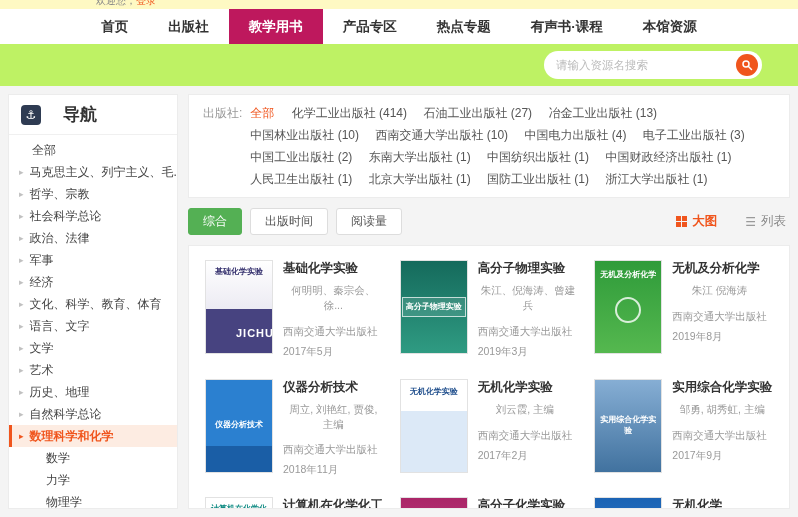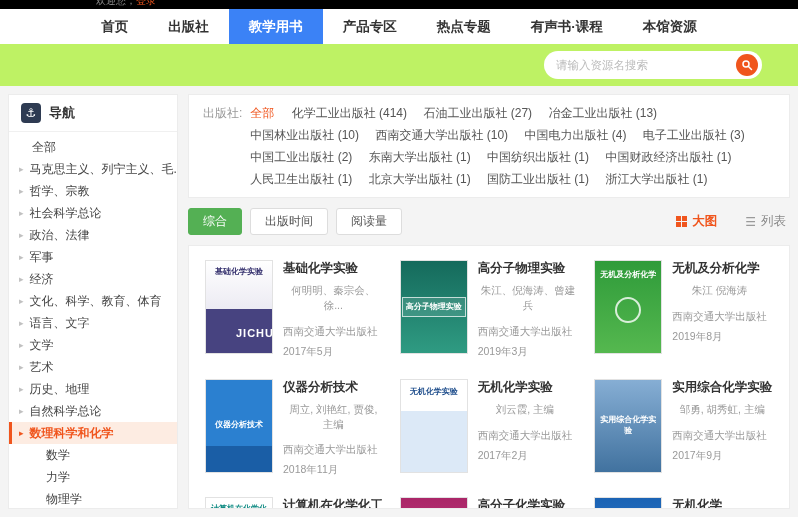--- a/index.html
+++ b/index.html
@@ -1,42 +1,42 @@
 <!DOCTYPE html>
 <html><head>
 <meta charset="utf-8">
 <style>
   *{margin:0;padding:0;box-sizing:border-box;font-family:"Liberation Sans","DejaVu Sans",sans-serif;}
   html,body{width:798px;height:517px;overflow:hidden;background:#f4f4f4;}
 
   
-  .topsliver{height:9px;background:#000000;overflow:hidden;padding-left:96px;}
+  .topsliver{height:9px;background:#fef9c3;overflow:hidden;padding-left:96px;}
   .topsliver .inner{font-size:10px;color:#888;line-height:16px;margin-top:-7px;}
   .topsliver .link{color:#f0551d;}
 
   
   .navbar{height:35px;background:#fff;display:flex;justify-content:center;align-items:stretch;}
   .nav-tab{padding:0 20px;line-height:35px;font-size:13.5px;color:#333;font-weight:bold;cursor:pointer;white-space:nowrap;}
-  .nav-tab.active{background:#3b82f6;color:#fff;}
+  .nav-tab.active{background:#be185d;color:#fff;}
 
   
   .searchbar{height:42px;background:#bef264;display:flex;align-items:center;justify-content:flex-end;padding-right:36px;}
   .search-pill{width:218px;height:28px;background:#fff;border-radius:15px;display:flex;align-items:center;padding:0 4px 0 12px;}
   .search-pill input{border:none;outline:none;font-size:11.5px;color:#333;flex:1;min-width:0;background:transparent;}
   .search-pill input::placeholder{color:#bbb;}
   .search-btn{width:22px;height:22px;border-radius:50%;background:#f0551d;display:flex;align-items:center;justify-content:center;border:none;cursor:pointer;flex:0 0 22px;}
 
   
   .content{display:flex;gap:10px;padding:8px 8px 0 8px;height:423px;}
 
   
   .sidebar{width:170px;flex:0 0 170px;background:#fff;border:1px solid #ececec;overflow:hidden;}
   .side-head{display:flex;align-items:center;gap:8px;padding:8px 12px;border-bottom:1px solid #f0f0f0;}
   .nav-badge{width:20px;height:20px;background:#2e3b52;border-radius:4px;color:#fff;font-size:12px;display:flex;align-items:center;justify-content:center;}
-  .side-head .t{font-size:13px;font-weight:bold;color:#333;}
+  .side-head .t{font-size:17px;font-weight:bold;color:#333;margin-left:14px;}
   .side-list{padding:4px 0;}
   .side-item{display:flex;align-items:center;gap:6px;padding:3px 10px;font-size:12px;color:#444;cursor:pointer;line-height:16px;white-space:nowrap;overflow:hidden;}
   .side-item .arr{color:#c0c0c0;font-size:9px;flex:0 0 auto;}
   .side-item.first{padding-left:23px;}
   .side-item.active{background:#fdece2;border-left:3px solid #f0551d;padding-left:7px;color:#f0551d;font-weight:bold;}
   .side-item.active .arr{color:#f0551d;}
   .side-sub{padding:3px 10px 3px 37px;font-size:12px;color:#444;cursor:pointer;line-height:16px;}
 
   
   .main{flex:1;display:flex;flex-direction:column;min-width:0;}

